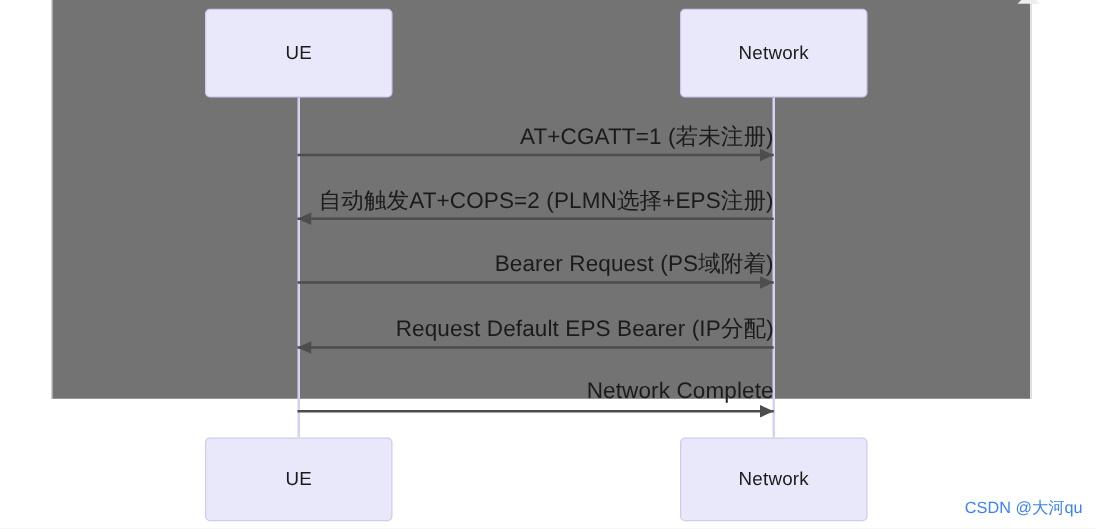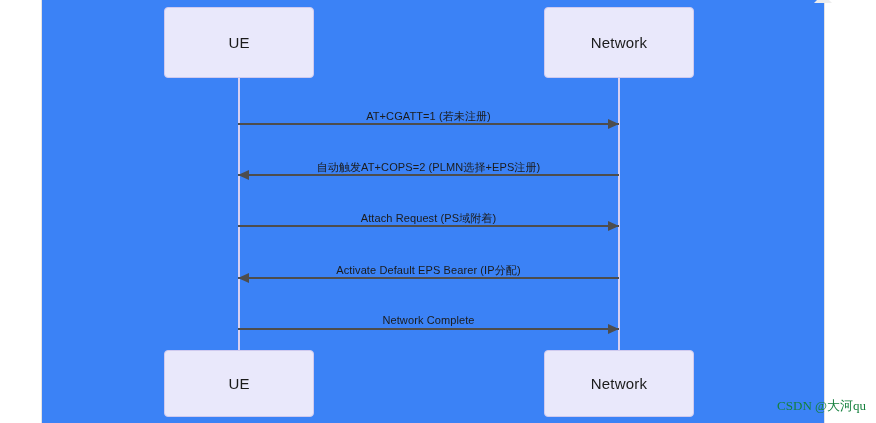--- a/index.html
+++ b/index.html
@@ -14,22 +14,22 @@
     overflow: hidden;
     font-family: "Liberation Sans", "DejaVu Sans", sans-serif;
   }
 
   
   #diagram-canvas {
     position: absolute;
     left: 41px;
     top: 0;
     width: 784px;
-    height: 423px;
-    background: #3b82f6;
+    height: 319px;
+    background: #737373;
     border-left: 1px solid #e2e2e6;
     border-right: 1px solid #e2e2e6;
     box-sizing: border-box;
   }
 
   
   .participant-box {
     position: absolute;
     box-sizing: border-box;
     background: #e9e8fb;
@@ -71,26 +71,25 @@
     top: 0;
     width: 100%;
     height: 2px;
     background: #4d4d4d;
   }
   .msg-label {
     position: absolute;
     left: 0;
     width: 100%;
     top: -26px;
-    text-align: center;
-    font-size: 11px;
+    text-align: right;
+    font-size: 18px;
     color: #1b1b1b;
     white-space: nowrap;
     letter-spacing: 0.1px;
-    margin-top: 12px;
   }
   .arrowhead {
     position: absolute;
     top: -4px;
     width: 0;
     height: 0;
     border-top: 5px solid transparent;
     border-bottom: 5px solid transparent;
   }
   .arrow-right .arrowhead {
@@ -101,23 +100,22 @@
     left: 0;
     border-right: 11px solid #4d4d4d;
   }
 
   
   #watermark {
     position: absolute;
     right: 10px;
     bottom: 8px;
     font-size: 13px;
-    color: #15803d;
+    color: #3b82f6;
     white-space: nowrap;
-    font-family: Liberation Serif, serif;
   }
   #watermark-top-mark {
     position: absolute;
     left: 772px;
     top: -6px;
     width: 0;
     height: 0;
     border-left: 9px solid transparent;
     border-right: 9px solid transparent;
     border-bottom: 9px solid #ededed;
@@ -145,27 +143,27 @@
     <div class="arrowhead"></div>
   </div>
 
   <div class="message arrow-left" style="top:174px;">
     <div class="msg-label">自动触发AT+COPS=2 (PLMN选择+EPS注册)</div>
     <div class="msg-line"></div>
     <div class="arrowhead"></div>
   </div>
 
   <div class="message arrow-right" style="top:225px;">
-    <div class="msg-label">Attach Request (PS域附着)</div>
+    <div class="msg-label">Bearer Request (PS域附着)</div>
     <div class="msg-line"></div>
     <div class="arrowhead"></div>
   </div>
 
   <div class="message arrow-left" style="top:277px;">
-    <div class="msg-label">Activate Default EPS Bearer (IP分配)</div>
+    <div class="msg-label">Request Default EPS Bearer (IP分配)</div>
     <div class="msg-line"></div>
     <div class="arrowhead"></div>
   </div>
 
   <div class="message arrow-right" style="top:328px;">
     <div class="msg-label">Network Complete</div>
     <div class="msg-line"></div>
     <div class="arrowhead"></div>
   </div>
 

